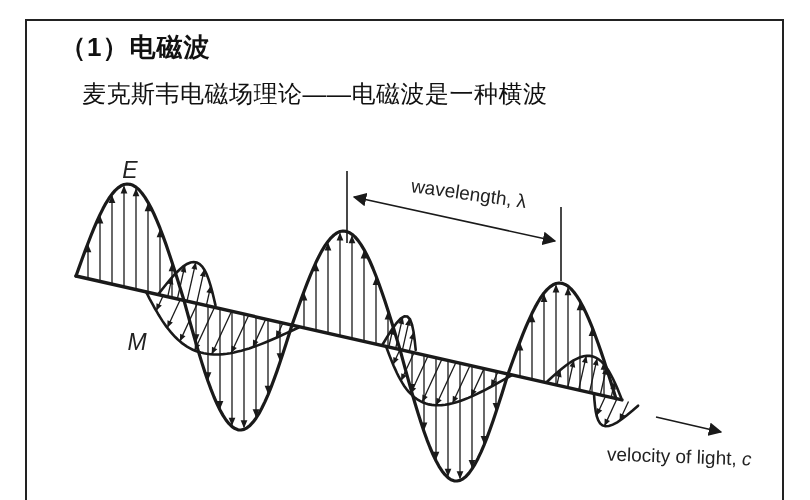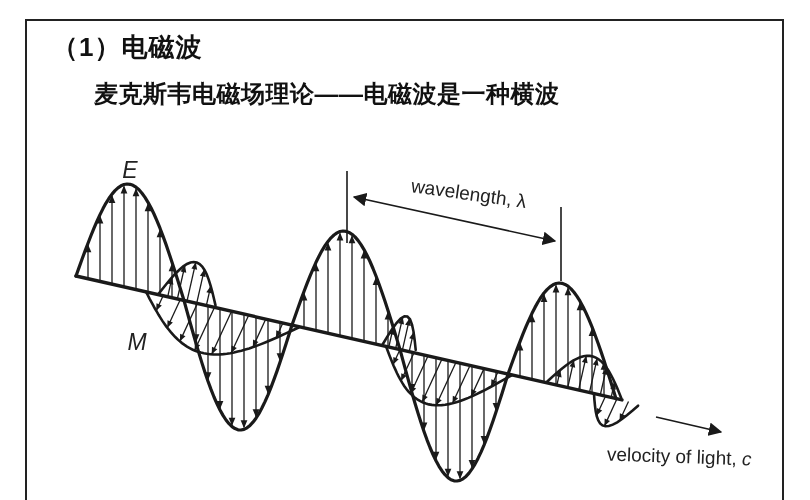--- a/index.html
+++ b/index.html
@@ -1,22 +1,22 @@
 <!DOCTYPE html>
 <html><head>
 <meta charset="utf-8">
 <style>
   html,body{margin:0;padding:0;background:#ffffff;}
   body{width:810px;height:500px;overflow:hidden;position:relative;
        font-family:"Liberation Sans",sans-serif;color:#141414;}
   .frame{position:absolute;left:25px;top:19px;width:759px;height:530px;
          border:2px solid #222;box-sizing:border-box;background:#fff;}
-  .title{position:absolute;left:52px;top:30px;font-size:26px;font-weight:bold;
+  .title{position:absolute;left:60px;top:30px;font-size:26px;font-weight:bold;
          letter-spacing:1px;color:#111;white-space:nowrap;}
-  .subtitle{position:absolute;left:94px;top:78px;font-size:24px;font-weight:bold;
+  .subtitle{position:absolute;left:82px;top:78px;font-size:24px;font-weight:normal;
          letter-spacing:0.5px;color:#111;white-space:nowrap;}
   svg{position:absolute;left:0;top:0;}
   .ann{stroke:#1a1a1a;stroke-width:1.6;fill:none;}
   .lbl{fill:#222;font-family:"Liberation Sans",sans-serif;}
   .em{font-style:italic;font-family:"Liberation Sans",sans-serif;}
 </style>
 </head>
 <body>
 
 <div class="frame"></div>

